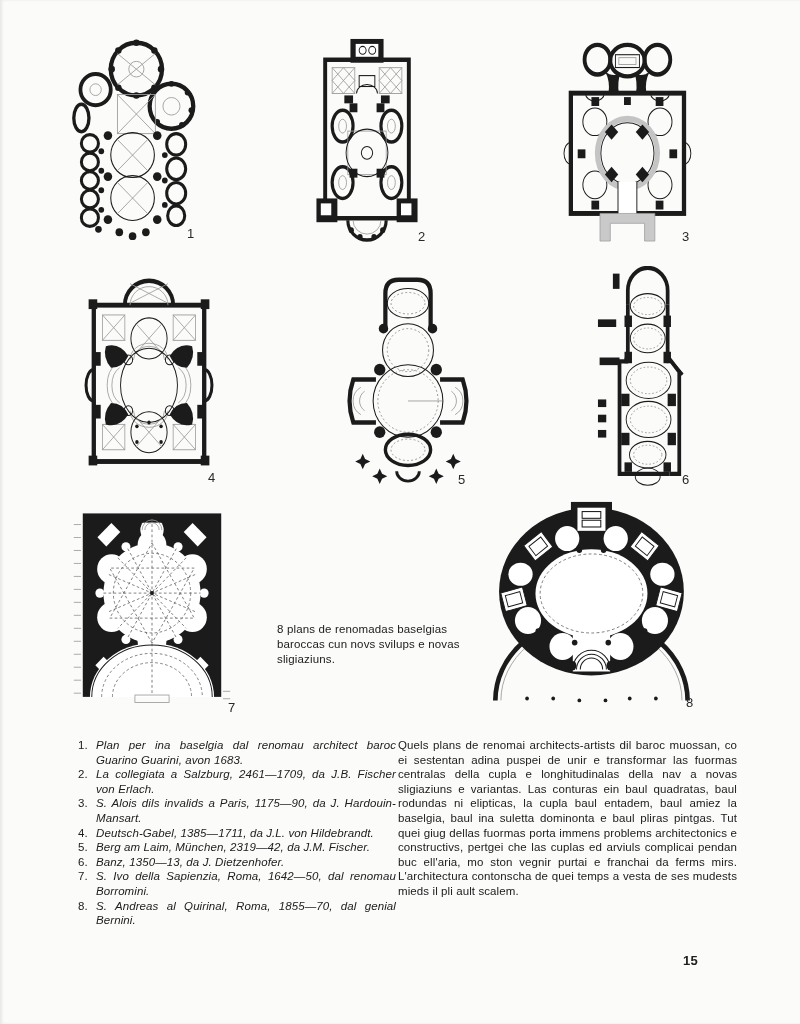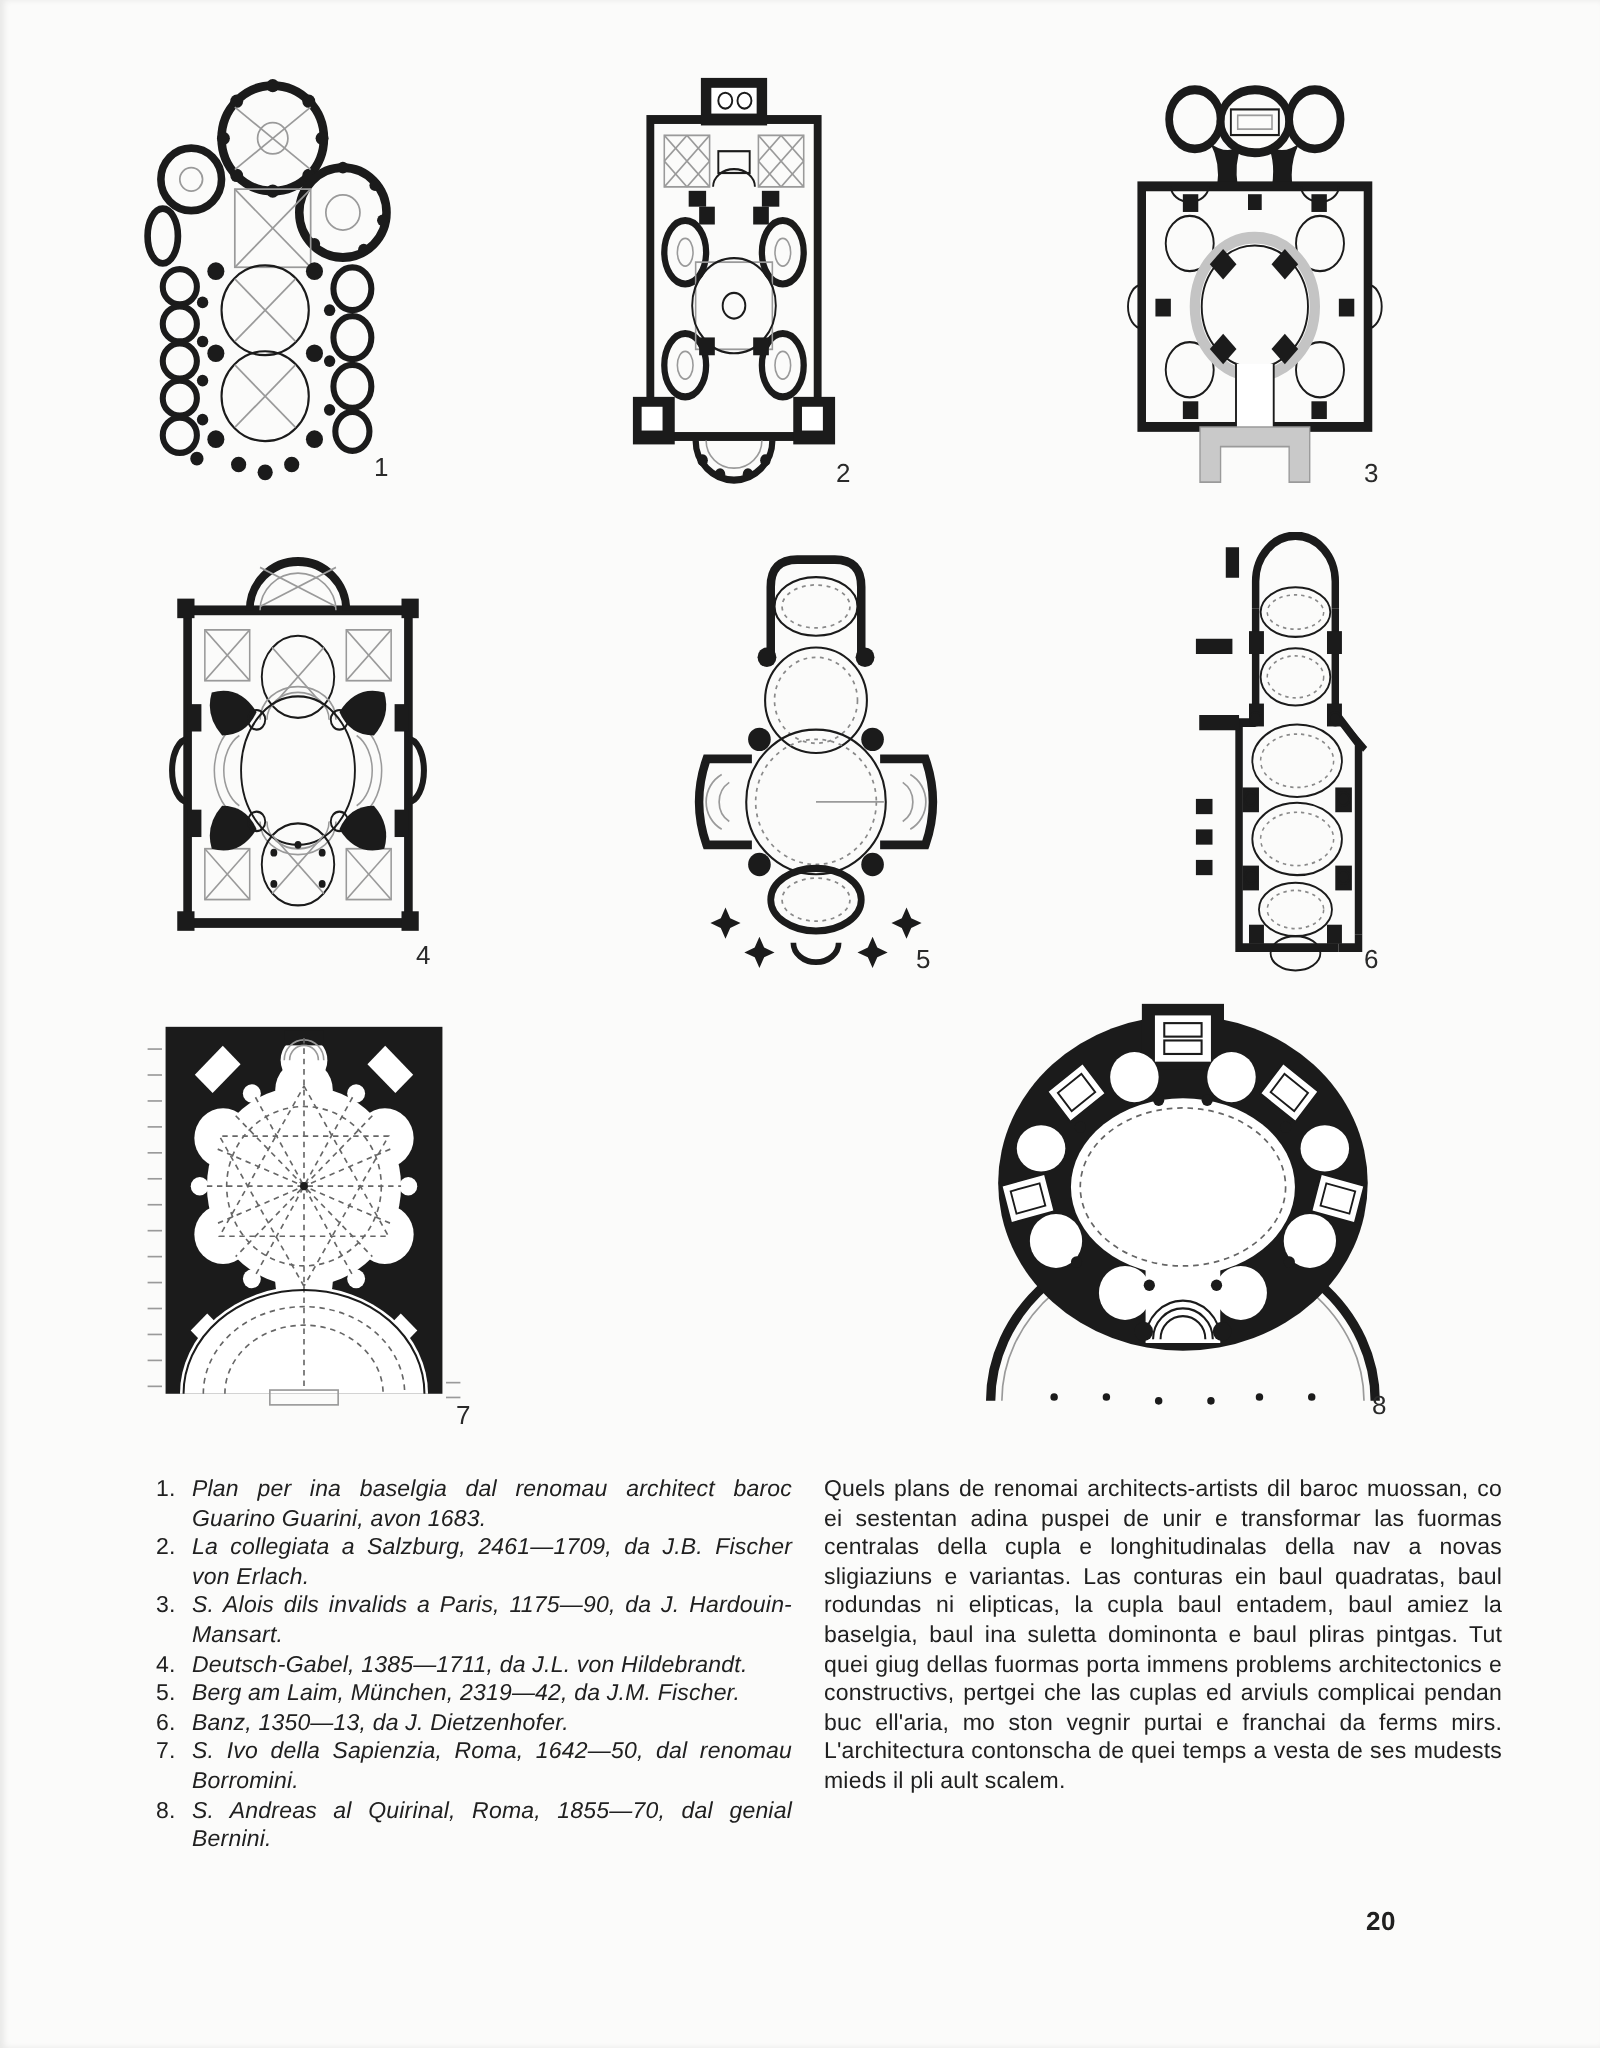--- a/index.html
+++ b/index.html
@@ -36,21 +36,21 @@
     font-size:11.5px;line-height:15px;letter-spacing:0.15px;
   }
   .list{
     position:absolute;left:78px;top:738px;width:318px;
     font-size:11.5px;line-height:14.6px;letter-spacing:0.1px;
   }
   .list-item{display:flex;}
   .list-item .num{width:18px;flex:0 0 18px;}
   .list-item .txt{flex:1;text-align:justify;font-style:italic;}
   .article{
-    position:absolute;left:412px;top:738px;width:339px;
+    position:absolute;left:398px;top:738px;width:339px;
     font-size:11.5px;line-height:14.6px;letter-spacing:0.1px;
     text-align:justify;
   }
   .pageno{
     position:absolute;left:683px;top:953px;
     font-size:13px;font-weight:600;letter-spacing:0.3px;
   }
 </style>
 </head>
 <body>
@@ -561,20 +561,21 @@
           <circle cx="72" cy="206" r="2"></circle>
           <circle cx="100" cy="208" r="2"></circle>
         <circle cx="128" cy="208" r="2"></circle>
           <circle cx="154" cy="206" r="2"></circle>
           <circle cx="182" cy="206" r="2"></circle>
       </g>
     </svg>
   </figure>
   <span class="fig-num" style="left:686px;top:696px;">8</span>
 
+  <div class="caption">8 plans de renomadas baselgias baroccas cun novs svilups e novas sligiaziuns.</div>
 
   <div class="list">
     <div class="list-item">
       <span class="num">1.</span>
       <span class="txt">Plan per ina baselgia dal renomau architect baroc Guarino Guarini, avon 1683.</span>
     </div>
     <div class="list-item">
       <span class="num">2.</span>
       <span class="txt">La collegiata a Salzburg, 2461—1709, da J.B. Fischer von Erlach.</span>
     </div>
@@ -599,15 +600,15 @@
       <span class="txt">S. Ivo della Sapienzia, Roma, 1642—50, dal renomau Borromini.</span>
     </div>
     <div class="list-item">
       <span class="num">8.</span>
       <span class="txt">S. Andreas al Quirinal, Roma, 1855—70, dal genial Bernini.</span>
     </div>
   </div>
 
   <div class="article">Quels plans de renomai architects-artists dil baroc muossan, co ei sestentan adina puspei de unir e transformar las fuormas centralas della cupla e longhitudinalas della nav a novas sligiaziuns e variantas. Las conturas ein baul quadratas, baul rodundas ni elipticas, la cupla baul entadem, baul amiez la baselgia, baul ina suletta dominonta e baul pliras pintgas. Tut quei giug dellas fuormas porta immens problems architectonics e constructivs, pertgei che las cuplas ed arviuls complicai pendan buc ell'aria, mo ston vegnir purtai e franchai da ferms mirs. L'architectura contonscha de quei temps a vesta de ses mudests mieds il pli ault scalem.</div>
 
-  <div class="pageno">20</div>
+  <div class="pageno">15</div>
 
 </div>
 
 </body></html>

